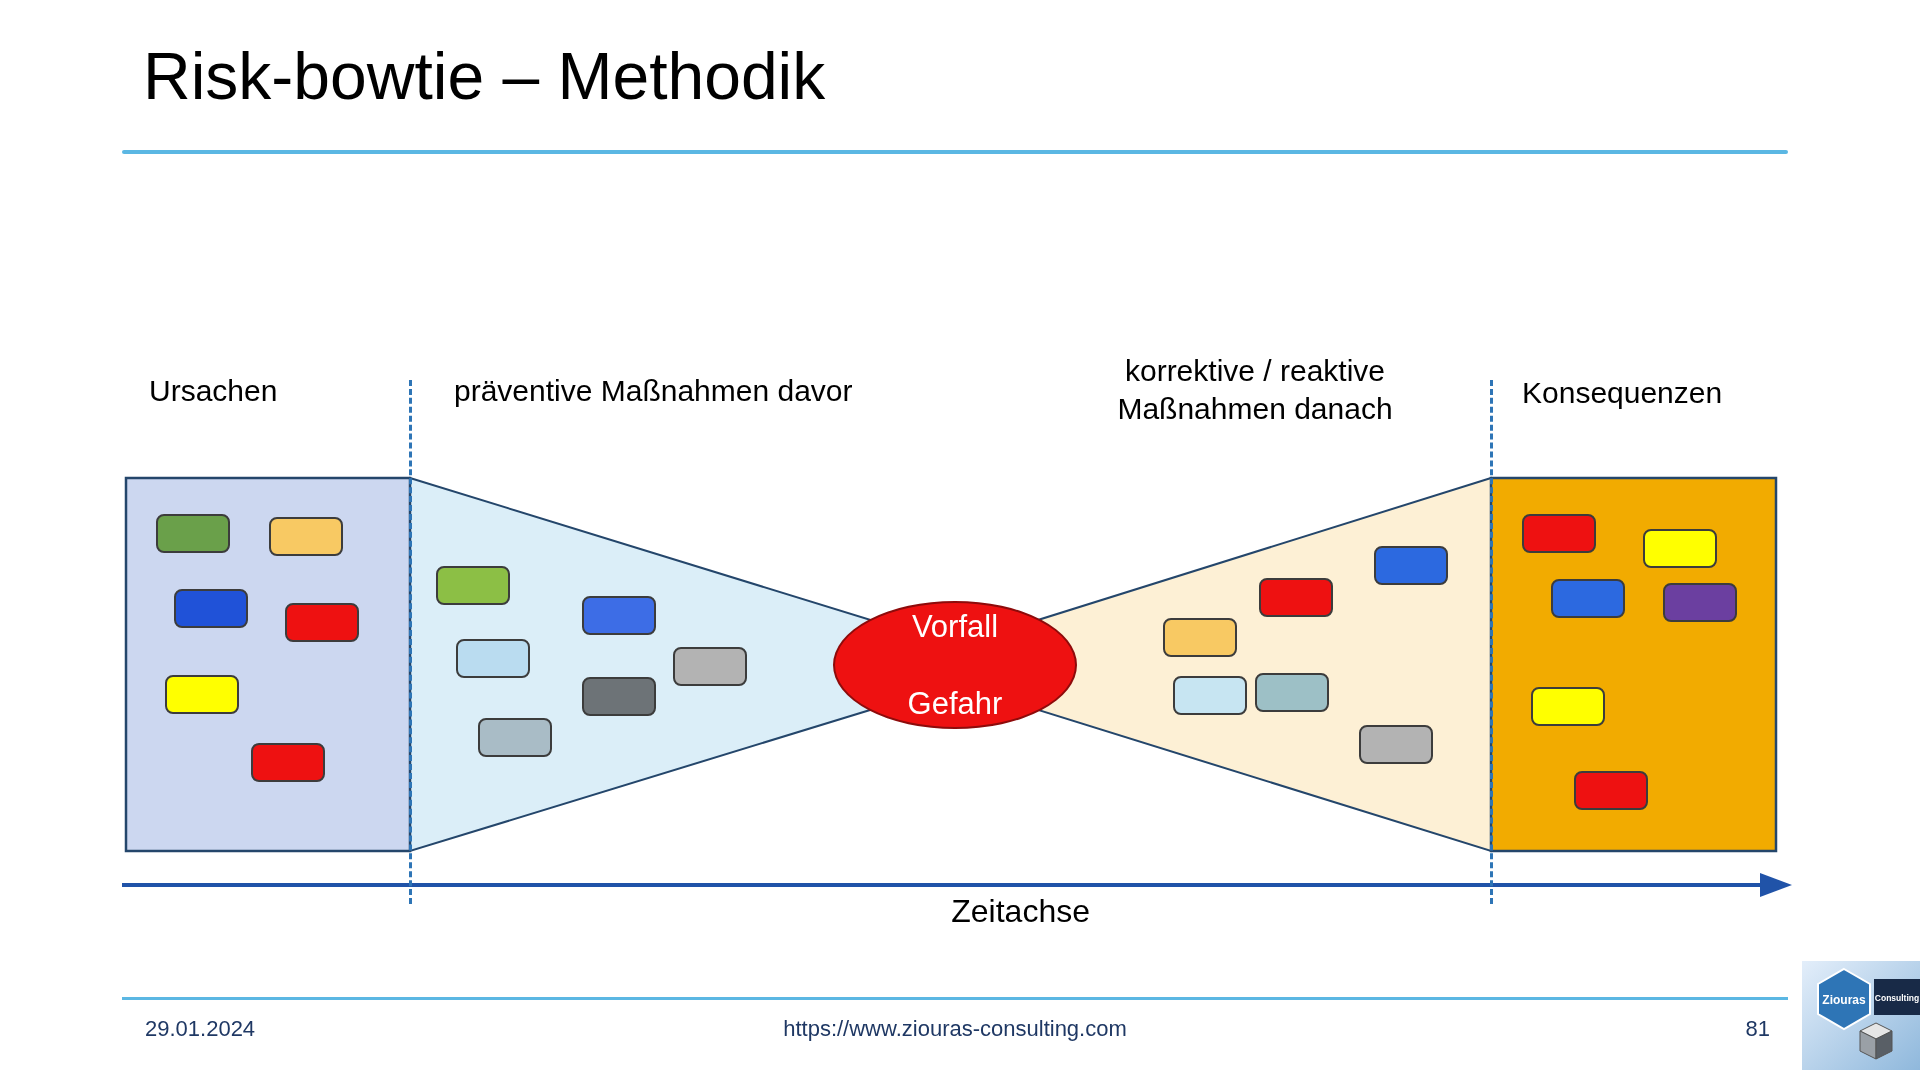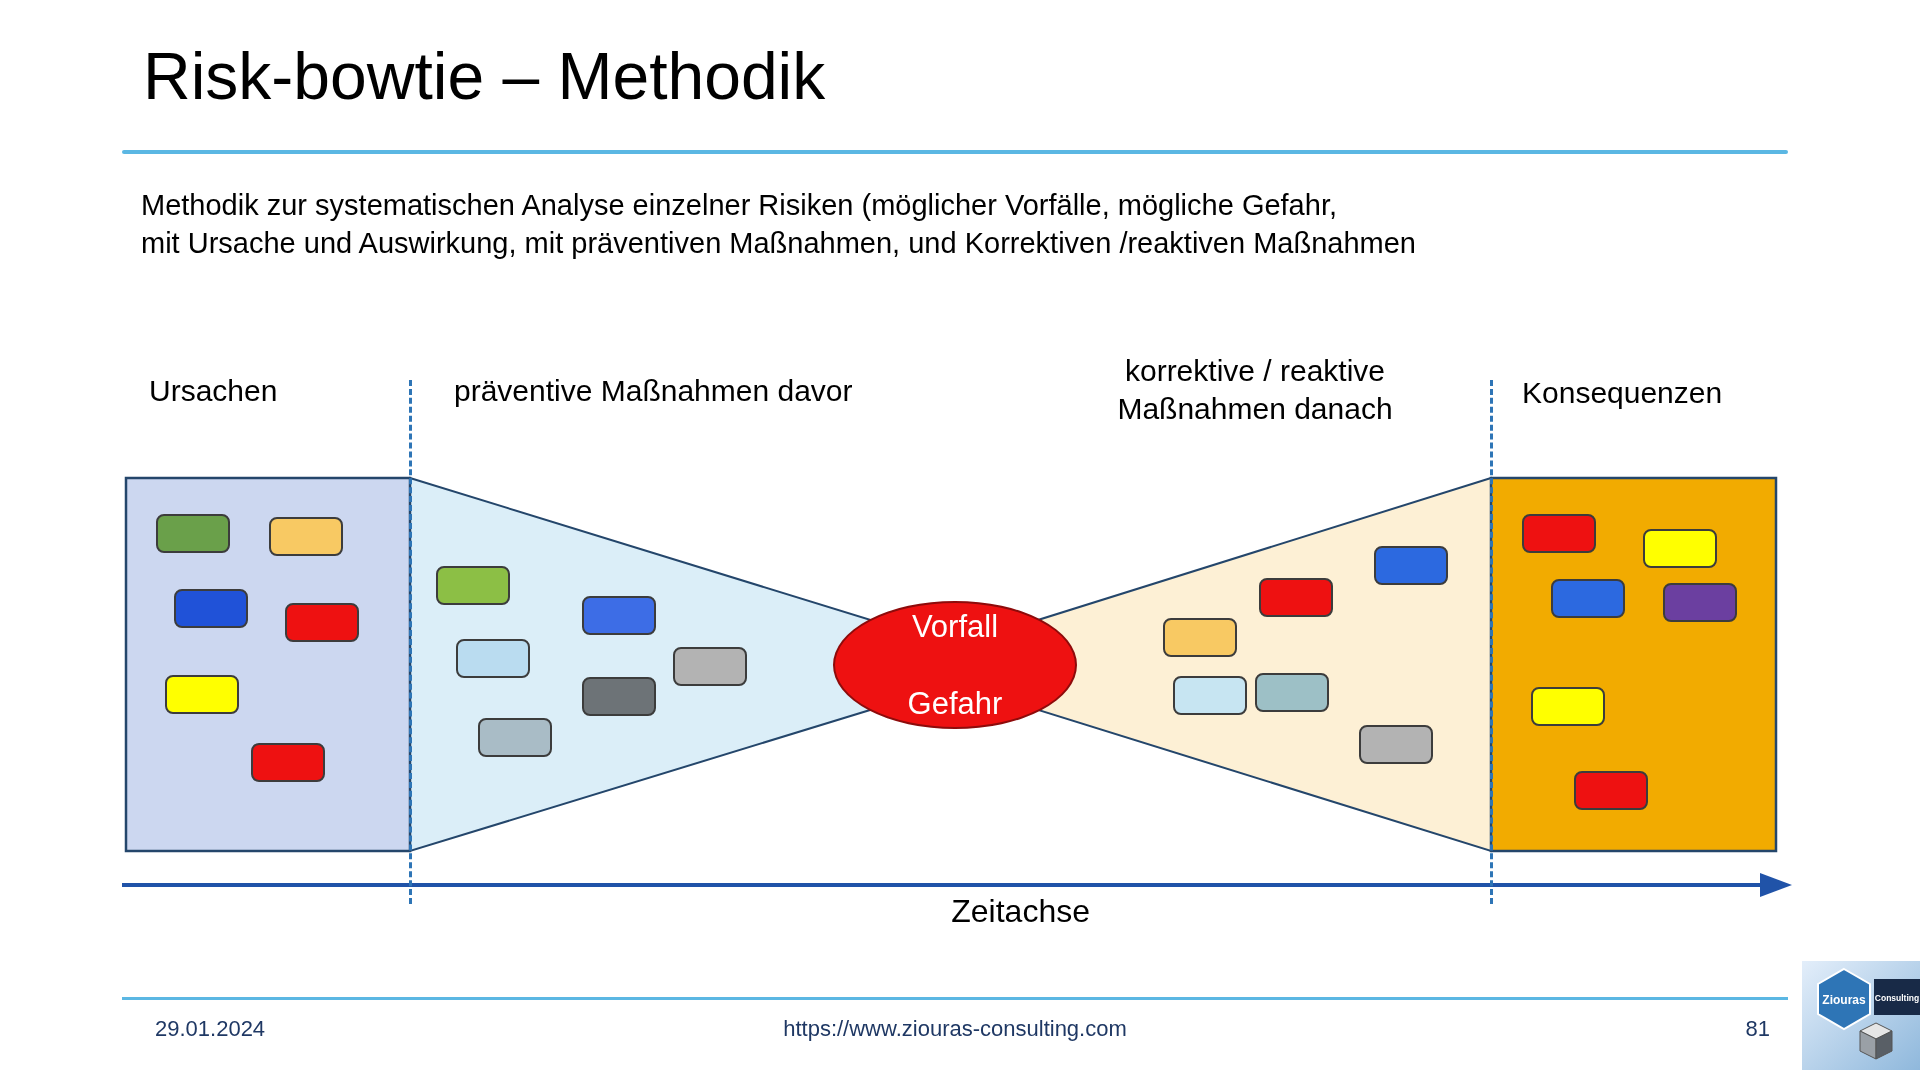--- a/index.html
+++ b/index.html
@@ -52,38 +52,34 @@
 
   .box {
     position:absolute; width:74px; height:39px;
     border:2px solid #3c3c3c; border-radius:8px; z-index:3;
   }
 
   .footer-rule {
     position:absolute; left:122px; top:997px; width:1666px; height:3px;
   }
   .footer-text { position:absolute; top:1016px; font-size:22px; color:#1f3864; z-index:2; }
-  .footer-date { left:155px; }
+  .footer-date { left:145px; }
   .footer-url  { left:122px; width:1666px; text-align:center; }
   .footer-page { left:1600px; width:170px; text-align:right; }
 
   .logo { position:absolute; left:1802px; top:961px; width:118px; height:109px; z-index:2; }
 </style>
 </head>
 <body>
 
 <div class="slide">
 
   <h1 class="page-title">Risk-bowtie – Methodik</h1>
   <div class="title-rule" style="background: rgb(91, 183, 227);"></div>
 
-  <div class="desc">
-    <div>Methodik zur systematischen Analyse einzelner Risiken (möglicher Vorfälle, mögliche Gefahr,</div>
-    <div>mit Ursache und Auswirkung, mit präventiven Maßnahmen, und Korrektiven /reaktiven Maßnahmen</div>
-  </div>
 
   <svg class="diagram-svg" viewBox="0 0 1920 1070" xmlns="http://www.w3.org/2000/svg">
     <polygon points="410,478 955,646 955,684 410,851" stroke="#24466b" stroke-width="2" fill="#dbeef8"></polygon>
     <polygon points="1491,478 955,646 955,684 1491,851" stroke="#24466b" stroke-width="2" fill="#fdf0d5"></polygon>
     <rect x="126" y="478" width="284" height="373" stroke="#24466b" stroke-width="2.5" fill="#ccd7f0"></rect>
     <rect x="1491" y="478" width="285" height="373" stroke="#24466b" stroke-width="2.5" fill="#f2ab00"></rect>
     <line x1="122" y1="885" x2="1762" y2="885" stroke-width="4" stroke="#2053a8"></line>
     <polygon points="1760,873 1792,885 1760,897" fill="#2053a8"></polygon>
   </svg>
 

